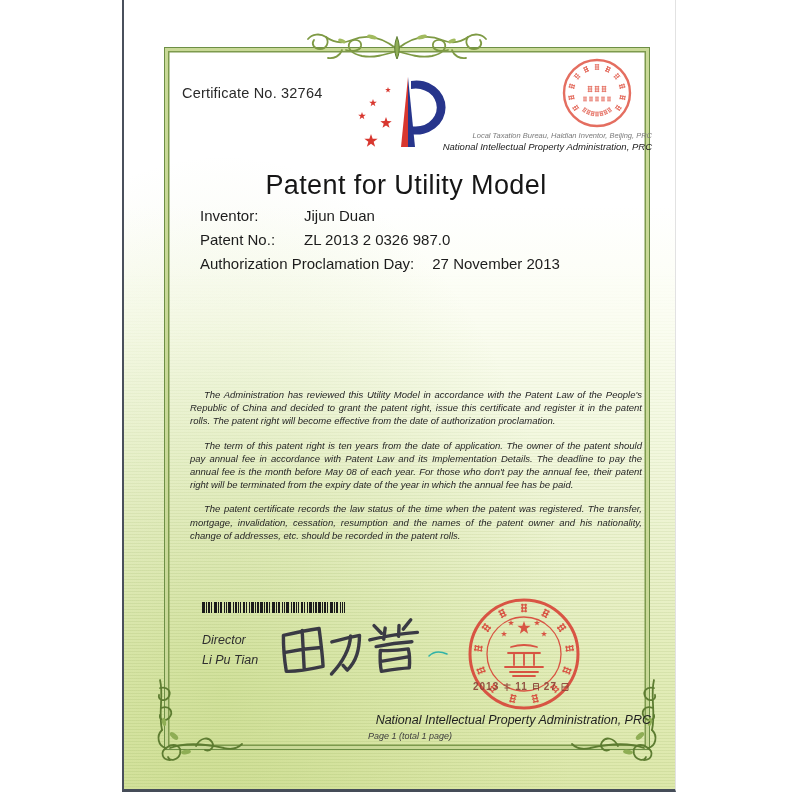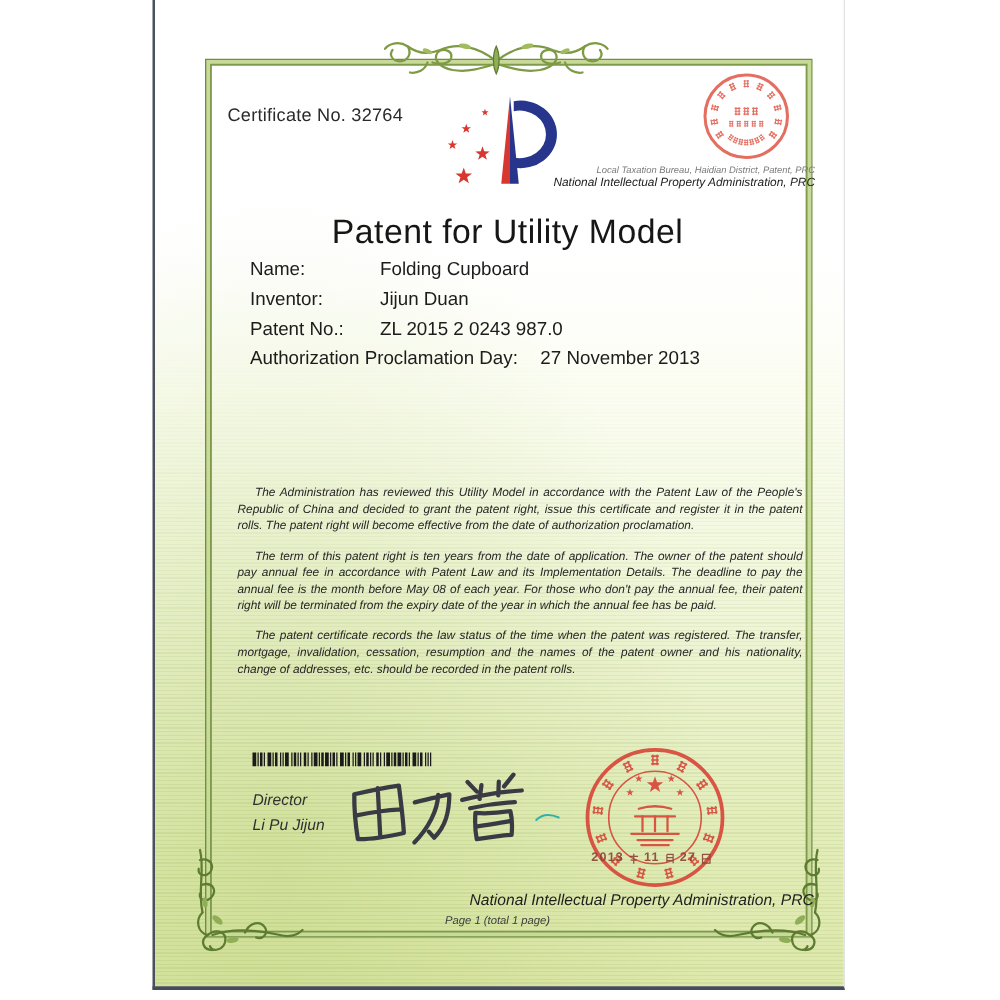--- a/index.html
+++ b/index.html
@@ -30,21 +30,21 @@
   .title{left:282px;top:170px;transform:translateX(-50%);font-size:27px;color:#161616;letter-spacing:.4px;white-space:nowrap;}
   .issuer-small{right:23px;top:131px;font-size:7.5px;font-style:italic;color:#7a7a7a;white-space:nowrap;}
   .issuer{right:23px;top:141px;font-size:9.5px;font-style:italic;color:#222;white-space:nowrap;}
   .fields{left:76px;top:204px;font-size:15px;line-height:23.8px;color:#1c1c1c;}
   .f-label{display:inline-block;min-width:104px;}
   .row-last .f-label{min-width:0;margin-right:18px;}
   .paras{left:66px;top:388px;width:452px;font-size:9.5px;font-style:italic;line-height:13.2px;color:#262626;text-align:justify;}
   .paras p{margin:0 0 11px 0;text-indent:14px;}
   .director{left:78px;font-size:12.5px;font-style:italic;color:#303030;}
   .footer-issuer{right:24px;top:713px;font-size:12.5px;font-style:italic;color:#1f1f1f;white-space:nowrap;}
-  .page-note{left:232px;top:731px;font-size:9px;font-style:italic;color:#3d3d3d;white-space:nowrap;}
+  .page-note{left:244px;top:731px;font-size:9px;font-style:italic;color:#3d3d3d;white-space:nowrap;}
   .date-line{left:349px;top:681px;width:120px;display:flex;align-items:center;gap:3px;
     font-size:10px;color:#8a4338;letter-spacing:1px;font-weight:bold;opacity:.9;}
   .date-line svg{display:block;}
   svg{overflow:visible;}
 </style>
 </head>
 <body>
 
 <div class="paper">
 
@@ -195,44 +195,43 @@
         </g>
       <g transform="rotate(24 40 40) translate(40 61) scale(.8) rotate(180)">
           <use href="#cnA"></use>
         </g>
       <g transform="rotate(36 40 40) translate(40 61) scale(.8) rotate(180)">
           <use href="#cnA"></use>
         </g>
     </g>
   </svg>
 
-  <div class="abs issuer-small">Local Taxation Bureau, Haidian District, Patent, PRC</div>
+  <div class="abs issuer-small">Local Taxation Bureau, Haidian Inventor, Beijing, PRC</div>
   <div class="abs issuer">National Intellectual Property Administration, PRC</div>
 
   <div class="abs title">Patent for Utility Model</div>
 
   <div class="abs fields">
-    <div><span class="f-label">Name:</span><span>Folding Cupboard</span></div>
     <div><span class="f-label">Inventor:</span><span>Jijun Duan</span></div>
-    <div><span class="f-label">Patent No.:</span><span>ZL 2015 2 0243 987.0</span></div>
+    <div><span class="f-label">Patent No.:</span><span>ZL 2013 2 0326 987.0</span></div>
     <div class="row-last"><span class="f-label">Authorization Proclamation Day:</span><span>27 November 2013</span></div>
   </div>
 
   <div class="abs paras">
     <p>The Administration has reviewed this Utility Model in accordance with the Patent Law of the People's Republic of China and decided to grant the patent right, issue this certificate and register it in the patent rolls. The patent right will become effective from the date of authorization proclamation.</p>
     <p>The term of this patent right is ten years from the date of application. The owner of the patent should pay annual fee in accordance with Patent Law and its Implementation Details. The deadline to pay the annual fee is the month before May 08 of each year. For those who don't pay the annual fee, their patent right will be terminated from the expiry date of the year in which the annual fee has be paid.</p>
     <p>The patent certificate records the law status of the time when the patent was registered. The transfer, mortgage, invalidation, cessation, resumption and the names of the patent owner and his nationality, change of addresses, etc. should be recorded in the patent rolls.</p>
   </div>
 
   <svg class="abs" style="left:78px;top:602px" width="143" height="11" viewBox="0 0 143 11">
     <line x1="0" y1="5.5" x2="143" y2="5.5" stroke="#1b1b1b" stroke-width="11" stroke-dasharray="3 1 1 1 2 1 1 2 3 1 1 1 2 2 1 1 1 1 3 2 1 1 2 1 1 1 1 2 2 1 1 2 1 1 3 1 1 1 2 1"></line>
   </svg>
 
   <div class="abs director" style="top:633px">Director</div>
-  <div class="abs director" style="top:653px">Li Pu Jijun</div>
+  <div class="abs director" style="top:653px">Li Pu Tian</div>
 
   <svg class="abs" style="left:150px;top:610px" width="150" height="70" viewBox="0 0 150 70">
     <g stroke="#3a3a44" stroke-width="3.4" fill="none" stroke-linecap="round" stroke-linejoin="round" transform="rotate(-3 75 35)">
       <path d="M10 22 C9 38 10 49 11 58 M10 22 C22 20 36 18 46 17 C47 30 48 44 48 55 C36 57 22 59 11 58 M11 39 C23 37 36 36 47 36 M29 18 C29 30 29 45 29 56"></path>
       <path d="M58 31 C68 29 78 27 86 26 C85 40 82 51 72 60 L68 55 M77 26 C76 38 68 52 56 63"></path>
       <path d="M101 17 L108 25 M138 13 L130 22 M96 31 C112 28 128 26 144 26 M112 20 L110 31 M126 18 L125 29 M102 38 C114 36 128 35 138 35 M106 42 C105 51 105 57 106 63 C116 62 126 61 134 61 C135 54 135 47 134 42 C124 43 114 43 106 42 M106 53 C116 52 126 51 133 50"></path>
     </g>
   </svg>
 
   <svg class="abs" style="left:303px;top:648px" width="22" height="12" viewBox="0 0 22 12">

